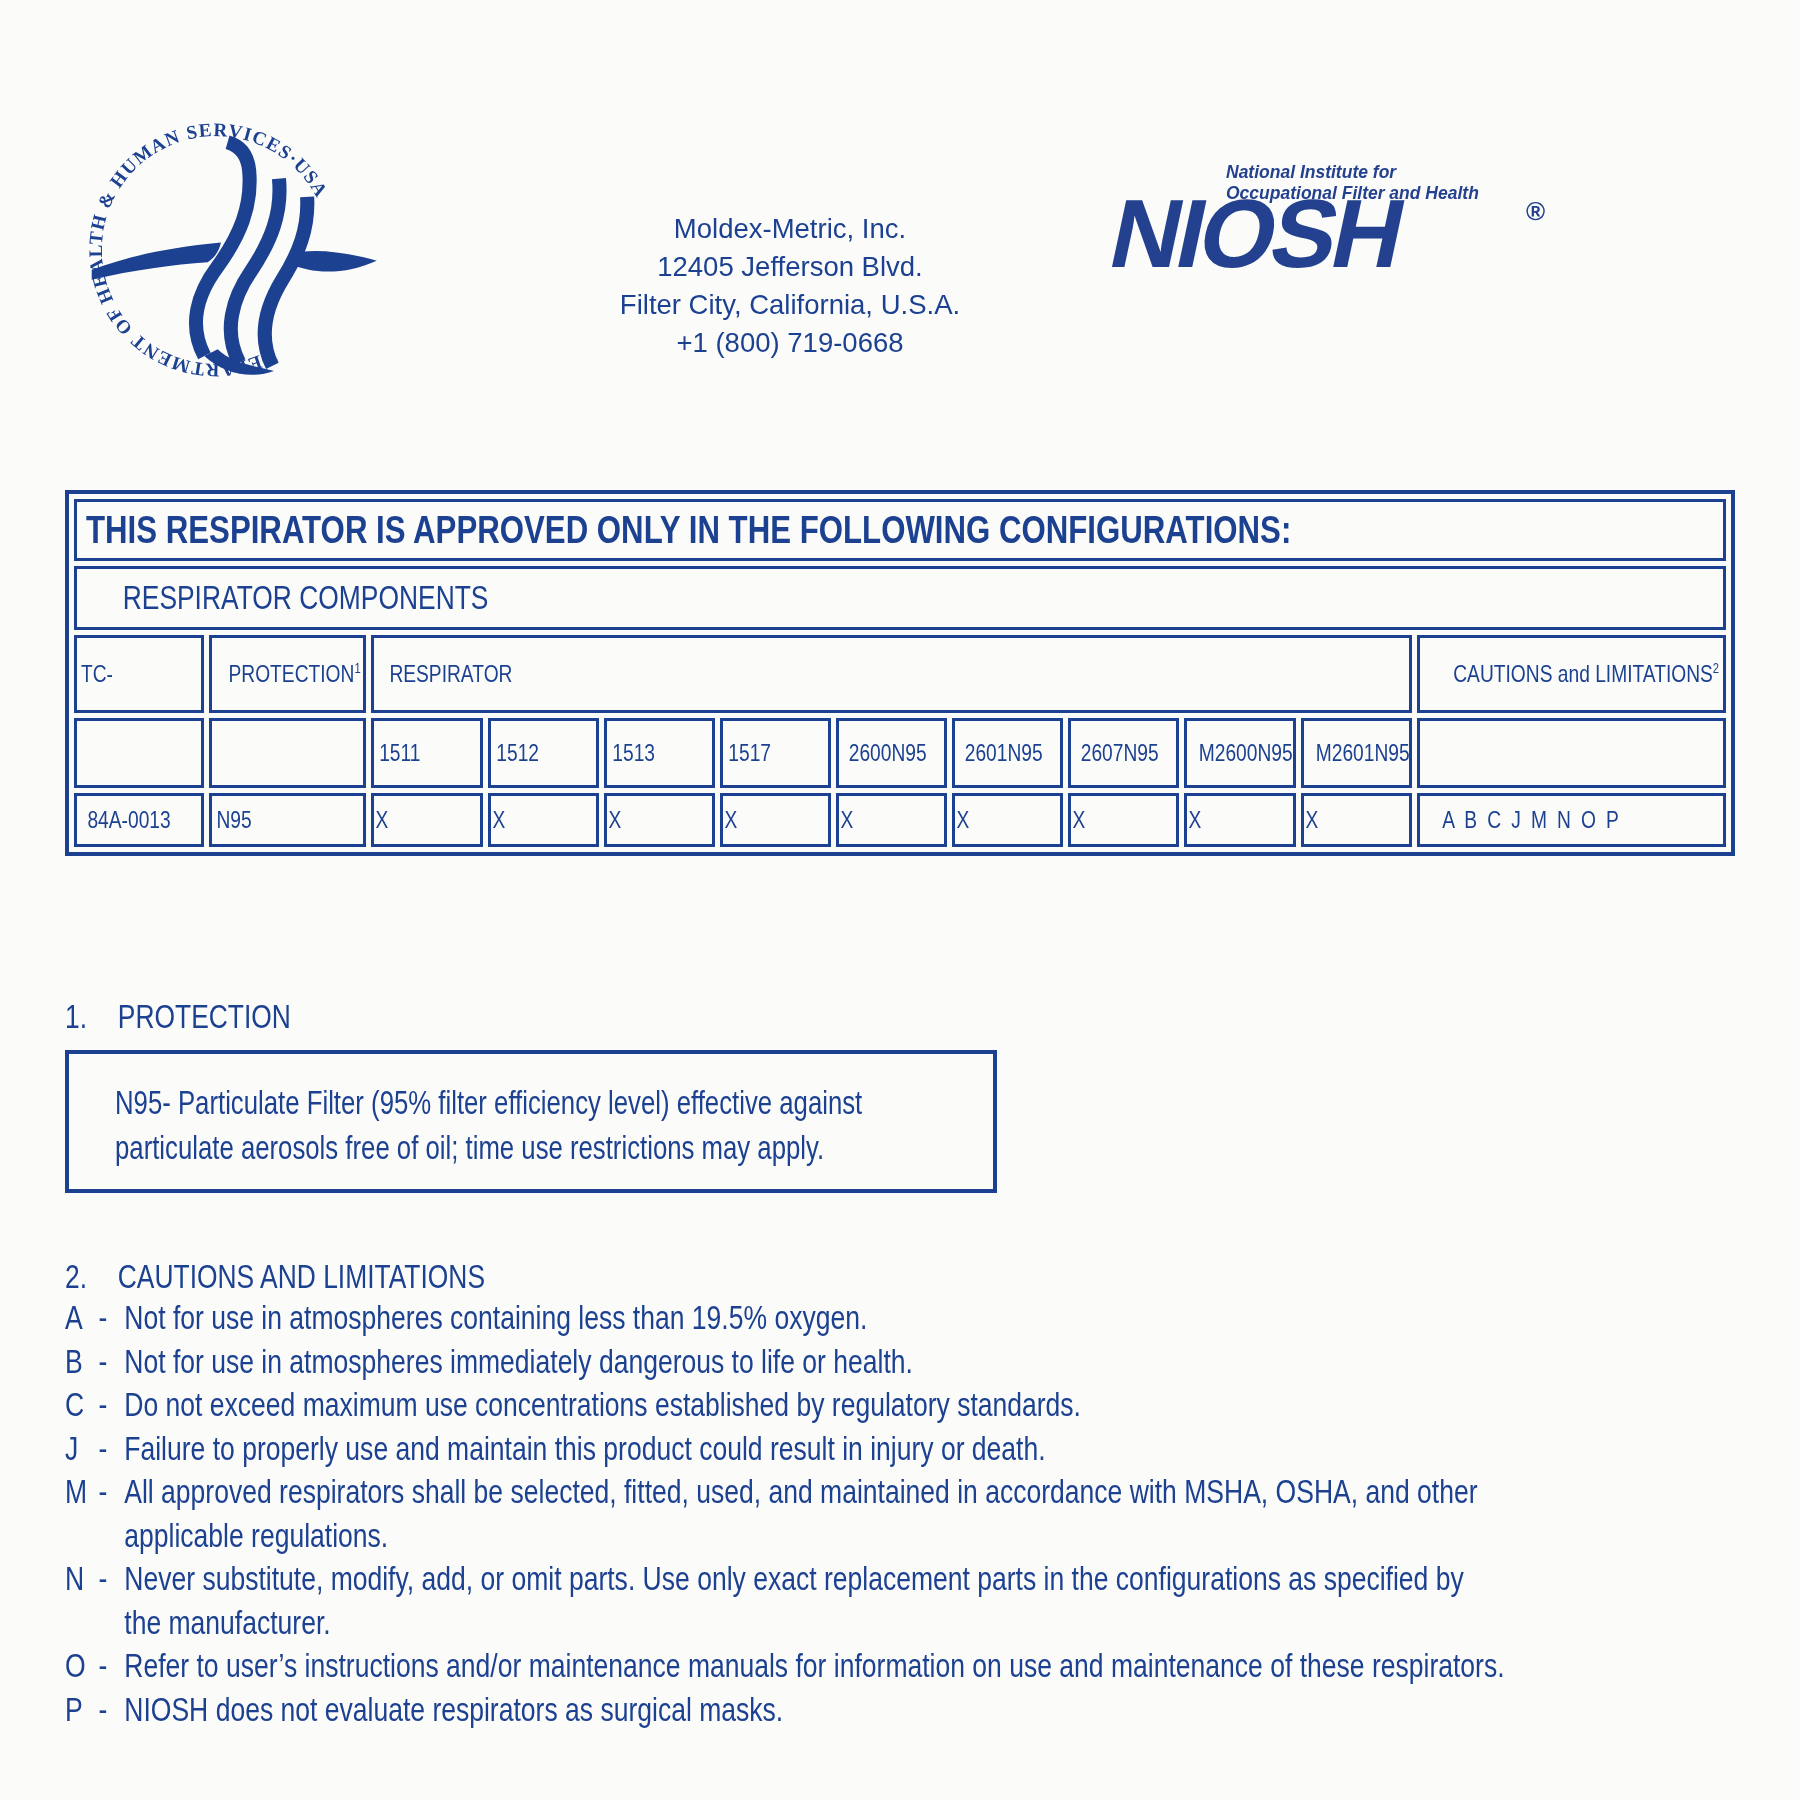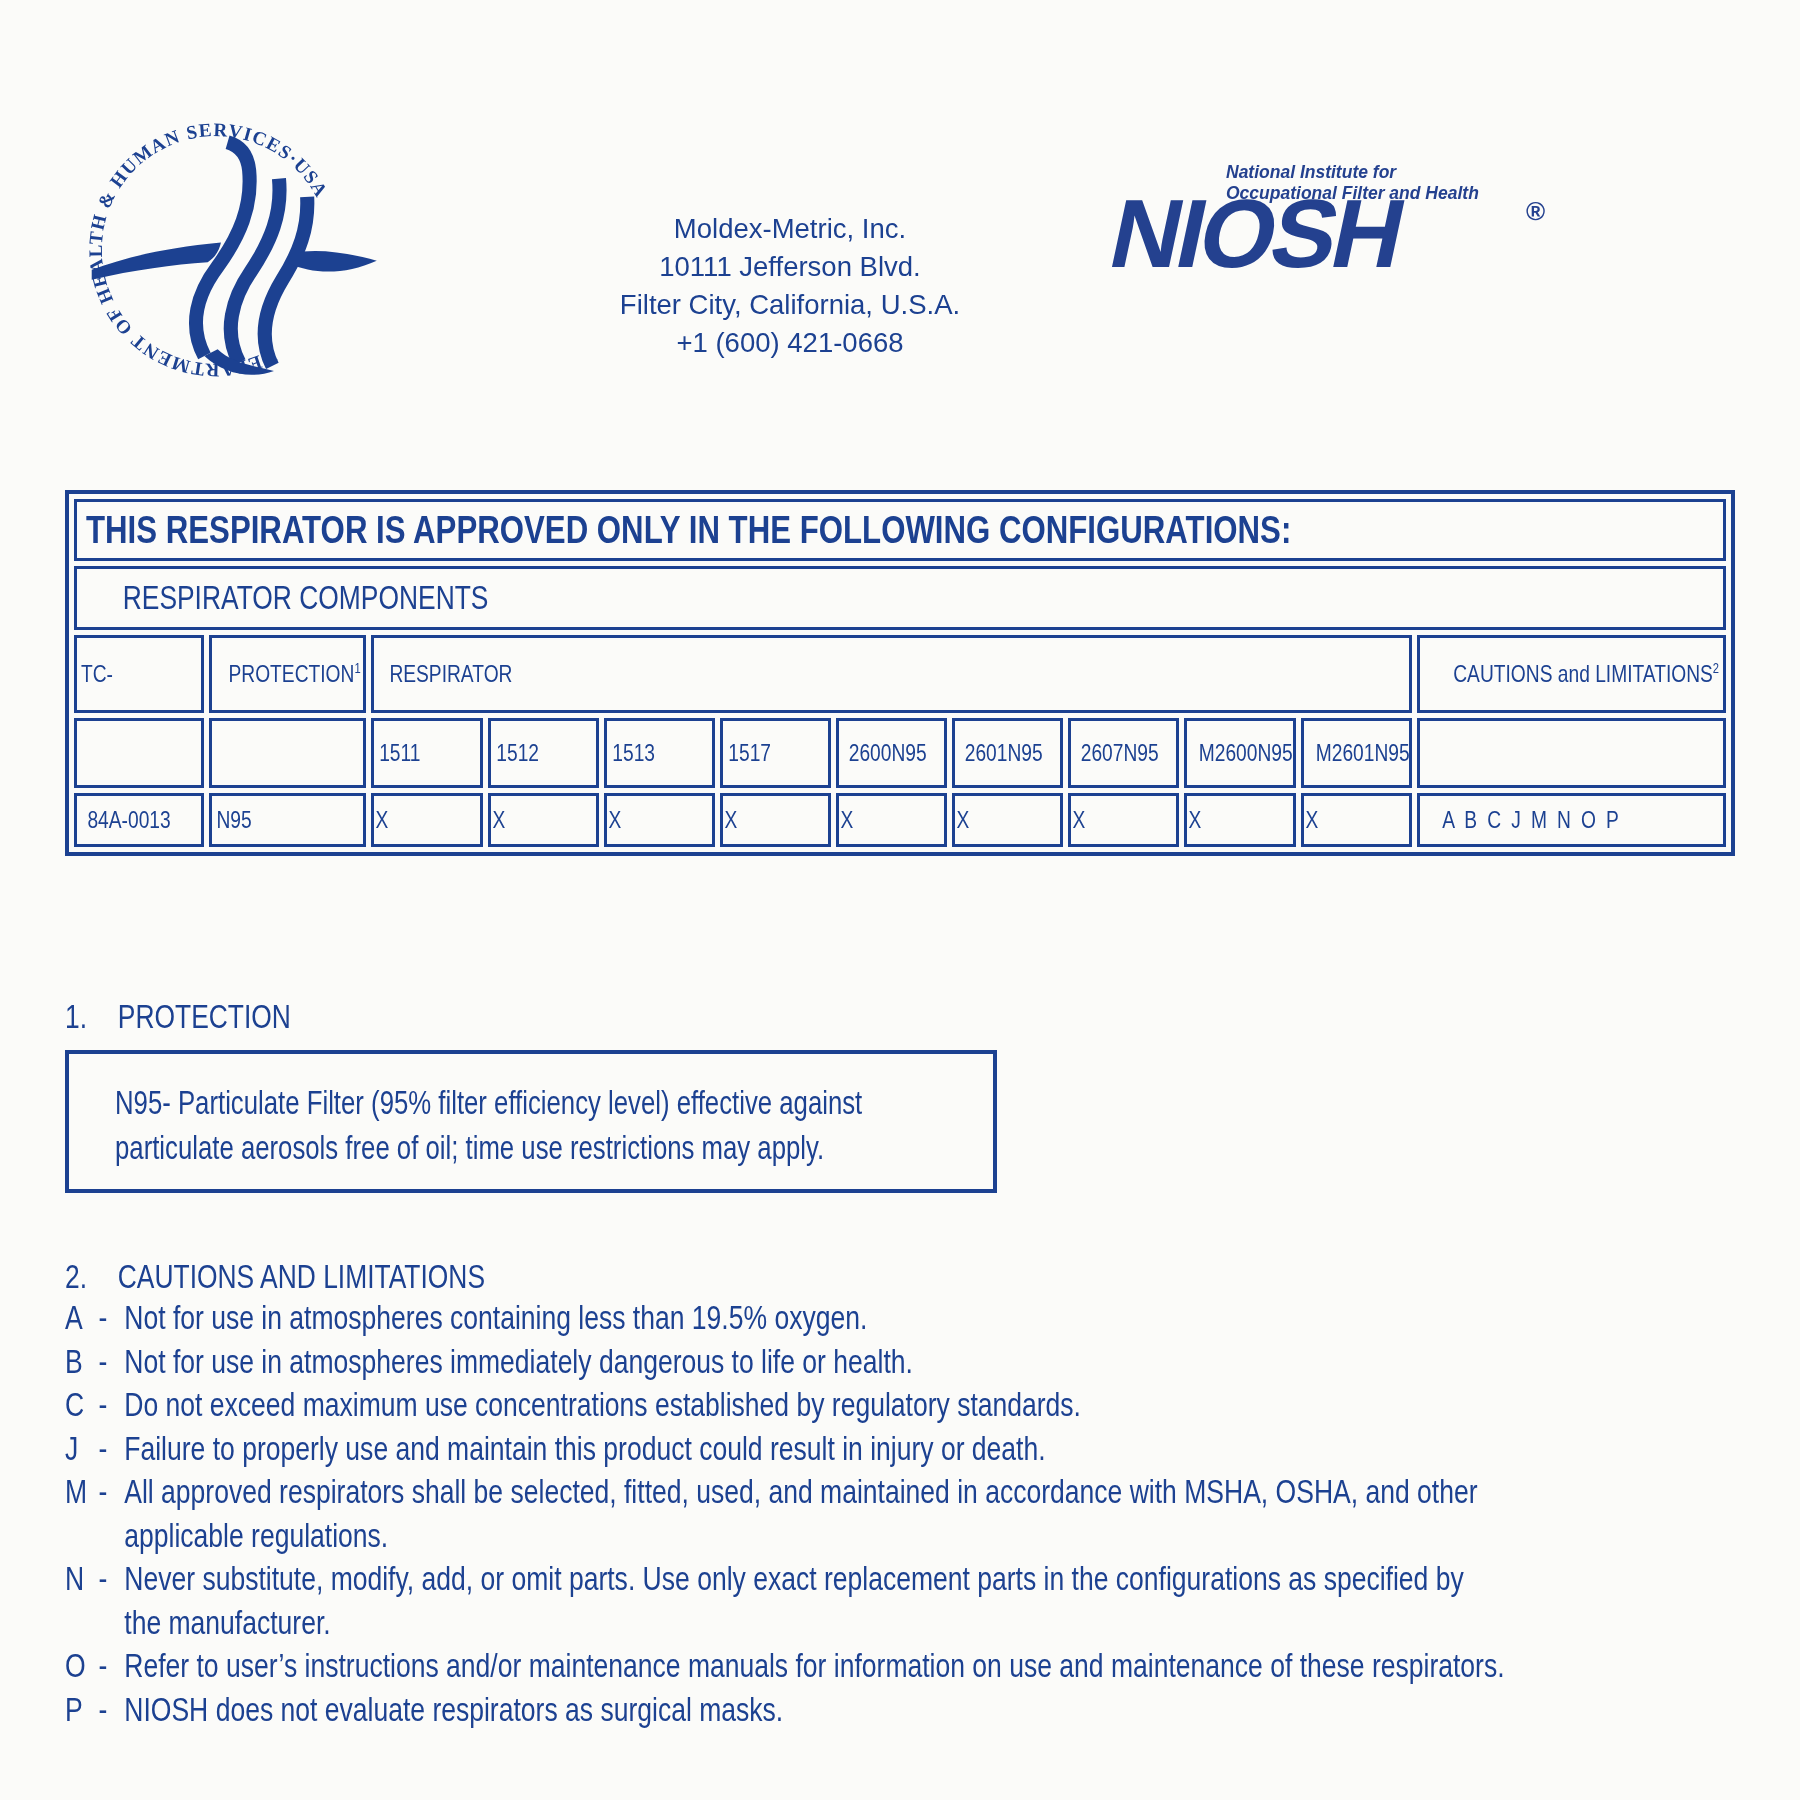--- a/index.html
+++ b/index.html
@@ -96,23 +96,23 @@
     </g>
     <g fill="#1c4191">
       <path d="M 60 258 C 112 246 158 240 200 237 C 210 230 214 222 216 213 C 150 219 100 231 60 246 Z"></path>
       <path d="M 298 238 C 328 252 366 252 404 235 C 376 227 342 221 314 224 Z"></path>
       <path d="M 196 350 C 220 372 252 378 280 368 C 254 362 228 358 212 342 Z"></path>
     </g>
   </svg>
 
   <div class="address">
     <div>Moldex-Metric, Inc.</div>
-    <div>10111 Jefferson Blvd.</div>
+    <div>12405 Jefferson Blvd.</div>
     <div>Filter City, California, U.S.A.</div>
-    <div>+1 (600) 421-0668</div>
+    <div>+1 (800) 719-0668</div>
   </div>
 
   <div class="niosh">
     <div class="niosh-tagline">
       <div>National Institute for</div>
       <div>Occupational Filter and Health</div>
     </div>
     <div class="niosh-wordmark">NIOSH</div>
     <div class="niosh-reg">®</div>
   </div>

